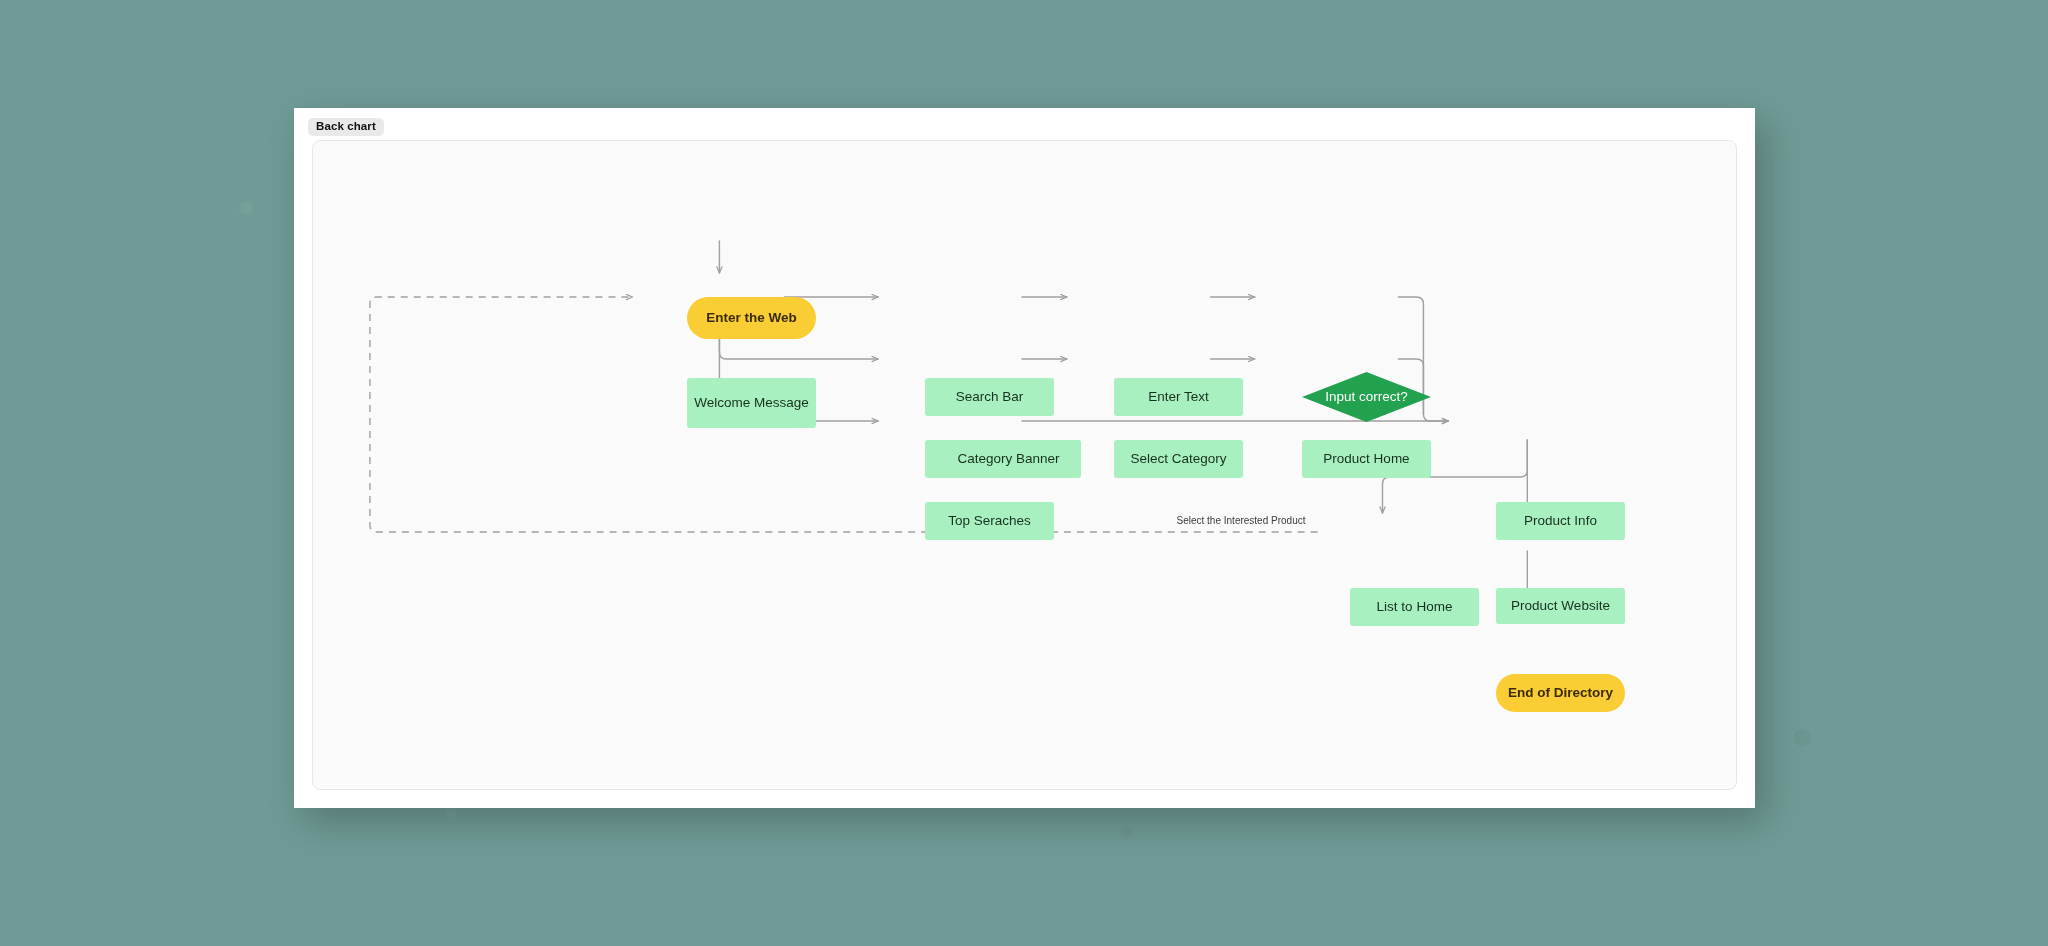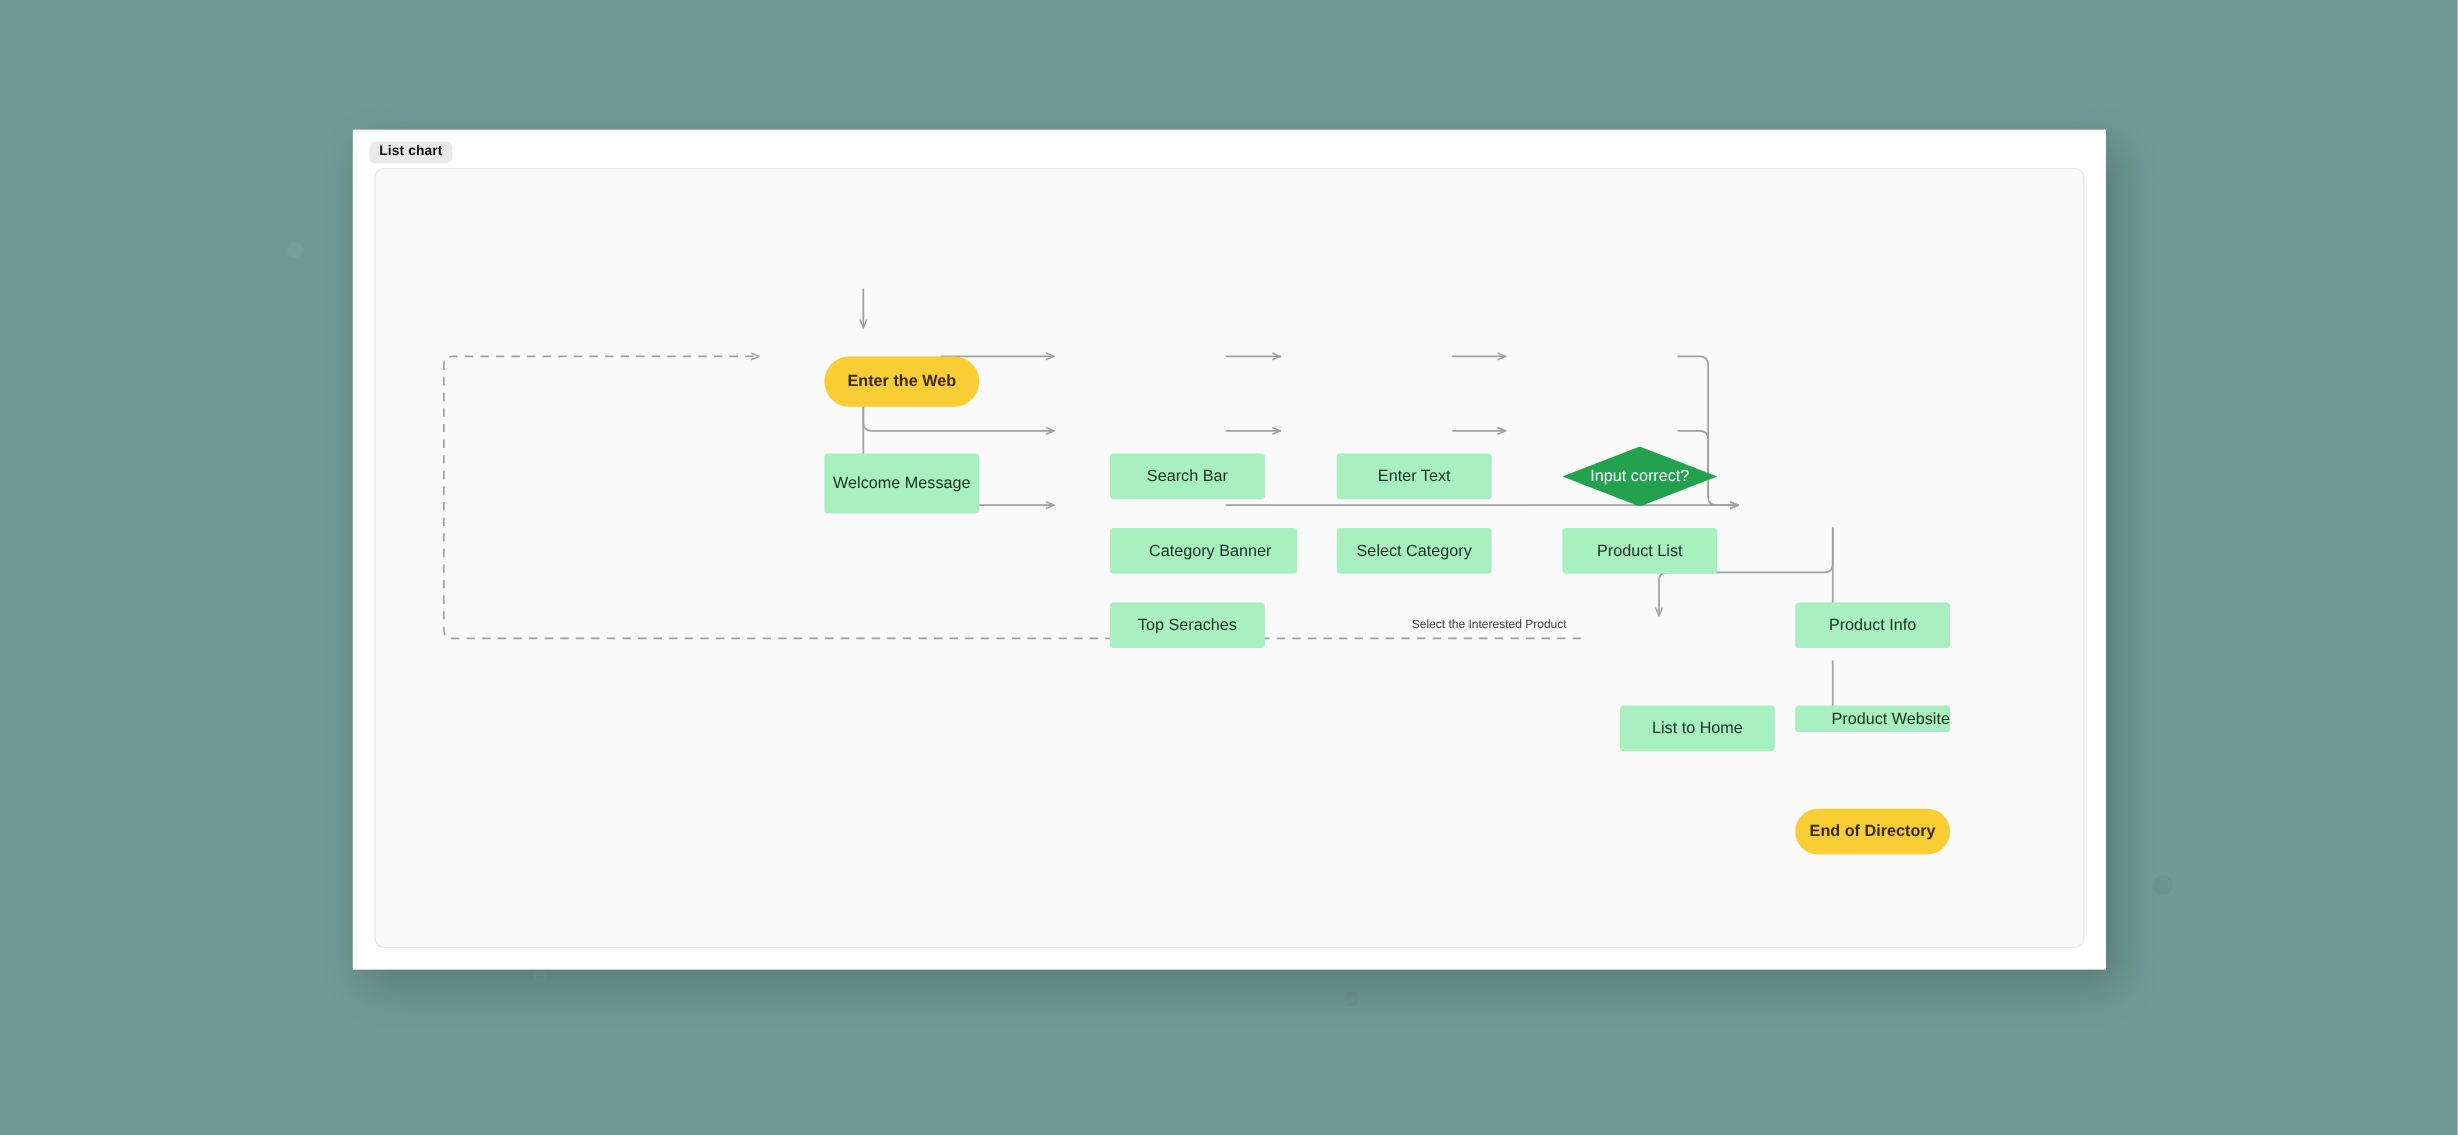--- a/index.html
+++ b/index.html
@@ -129,21 +129,21 @@
   }
 </style>
 </head>
 <body>
 
 <div class="bg-texture"></div>
 
 <div class="window-card">
 
   <div class="tab-strip">
-    <div class="tab-chip">List chart</div>
+    <div class="tab-chip">Back chart</div>
   </div>
 
   <div class="canvas">
 
     <svg class="edges" viewBox="0 0 1425 648" preserveAspectRatio="none">
       <defs>
         <marker id="arrowhead" markerWidth="9" markerHeight="9" refX="7.2" refY="3.4" orient="auto" markerUnits="userSpaceOnUse">
           <path d="M1,0.8 L7.2,3.4 L1,6" fill="none" stroke="#a0a0a0" stroke-width="1.3" stroke-linecap="round" stroke-linejoin="round"></path>
         </marker>
       </defs>
@@ -208,36 +208,36 @@
 
     <div class="node node-process" style="left:581px; top:299px; width:156px; height:38px;padding-left:11px;">
       <span>Category Banner</span>
     </div>
 
     <div class="node node-process" style="left:770px; top:299px; width:129px; height:38px;">
       <span>Select Category</span>
     </div>
 
     <div class="node node-process" style="left:958px; top:299px; width:129px; height:38px;">
-      <span>Product List</span>
+      <span>Product Home</span>
     </div>
 
     <div class="node node-process" style="left:581px; top:361px; width:129px; height:38px;">
       <span>Top Seraches</span>
     </div>
 
     <div class="node node-process" style="left:1152px; top:361px; width:129px; height:38px;">
       <span>Product Info</span>
     </div>
 
     <div class="node node-process" style="left:1006px; top:447px; width:129px; height:38px;">
       <span>List to Home</span>
     </div>
 
-    <div class="node node-process" style="left:1152px; top:447px; width:129px; height:22px;justify-content:flex-end;">
+    <div class="node node-process" style="left:1152px; top:447px; width:129px; height:36px;">
       <span>Product Website</span>
     </div>
 
     <div class="node node-terminal" style="left:1152px; top:533px; width:129px; height:38px;">
       <span>End of Directory</span>
     </div>
 
     <div class="edge-label" style="left:928px; top:380px;">Select the Interested Product</div>
 
   </div>

